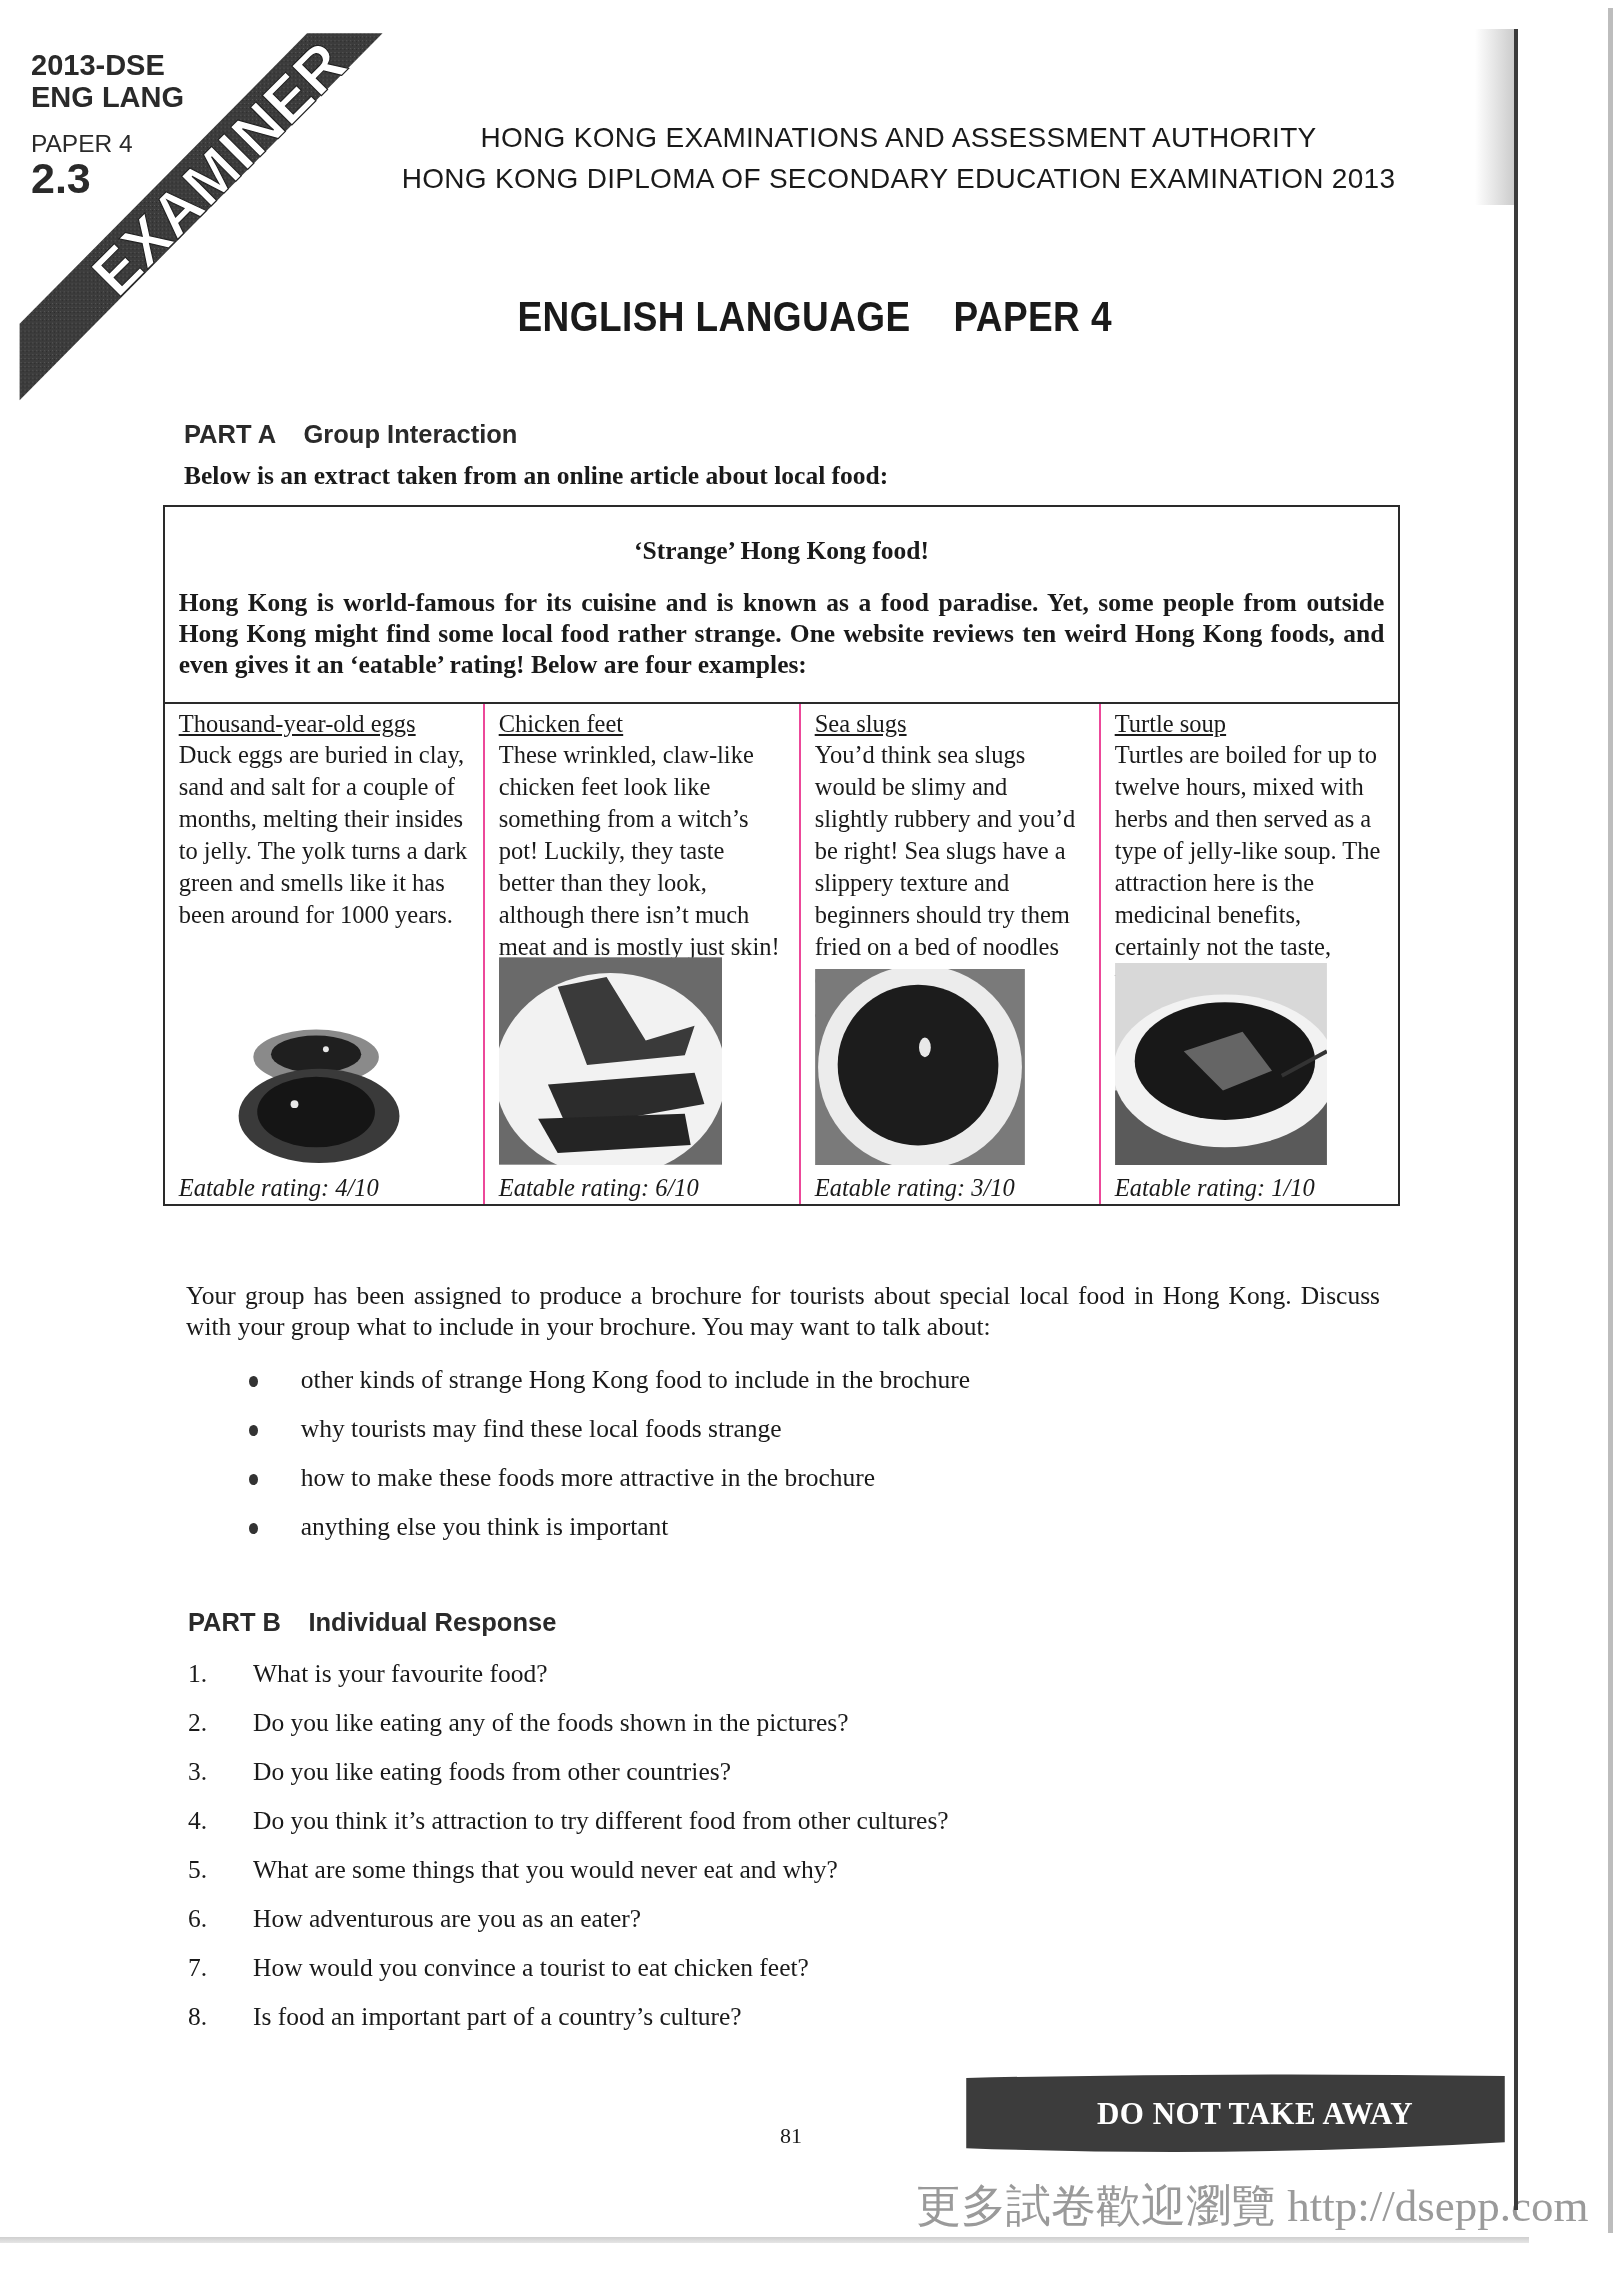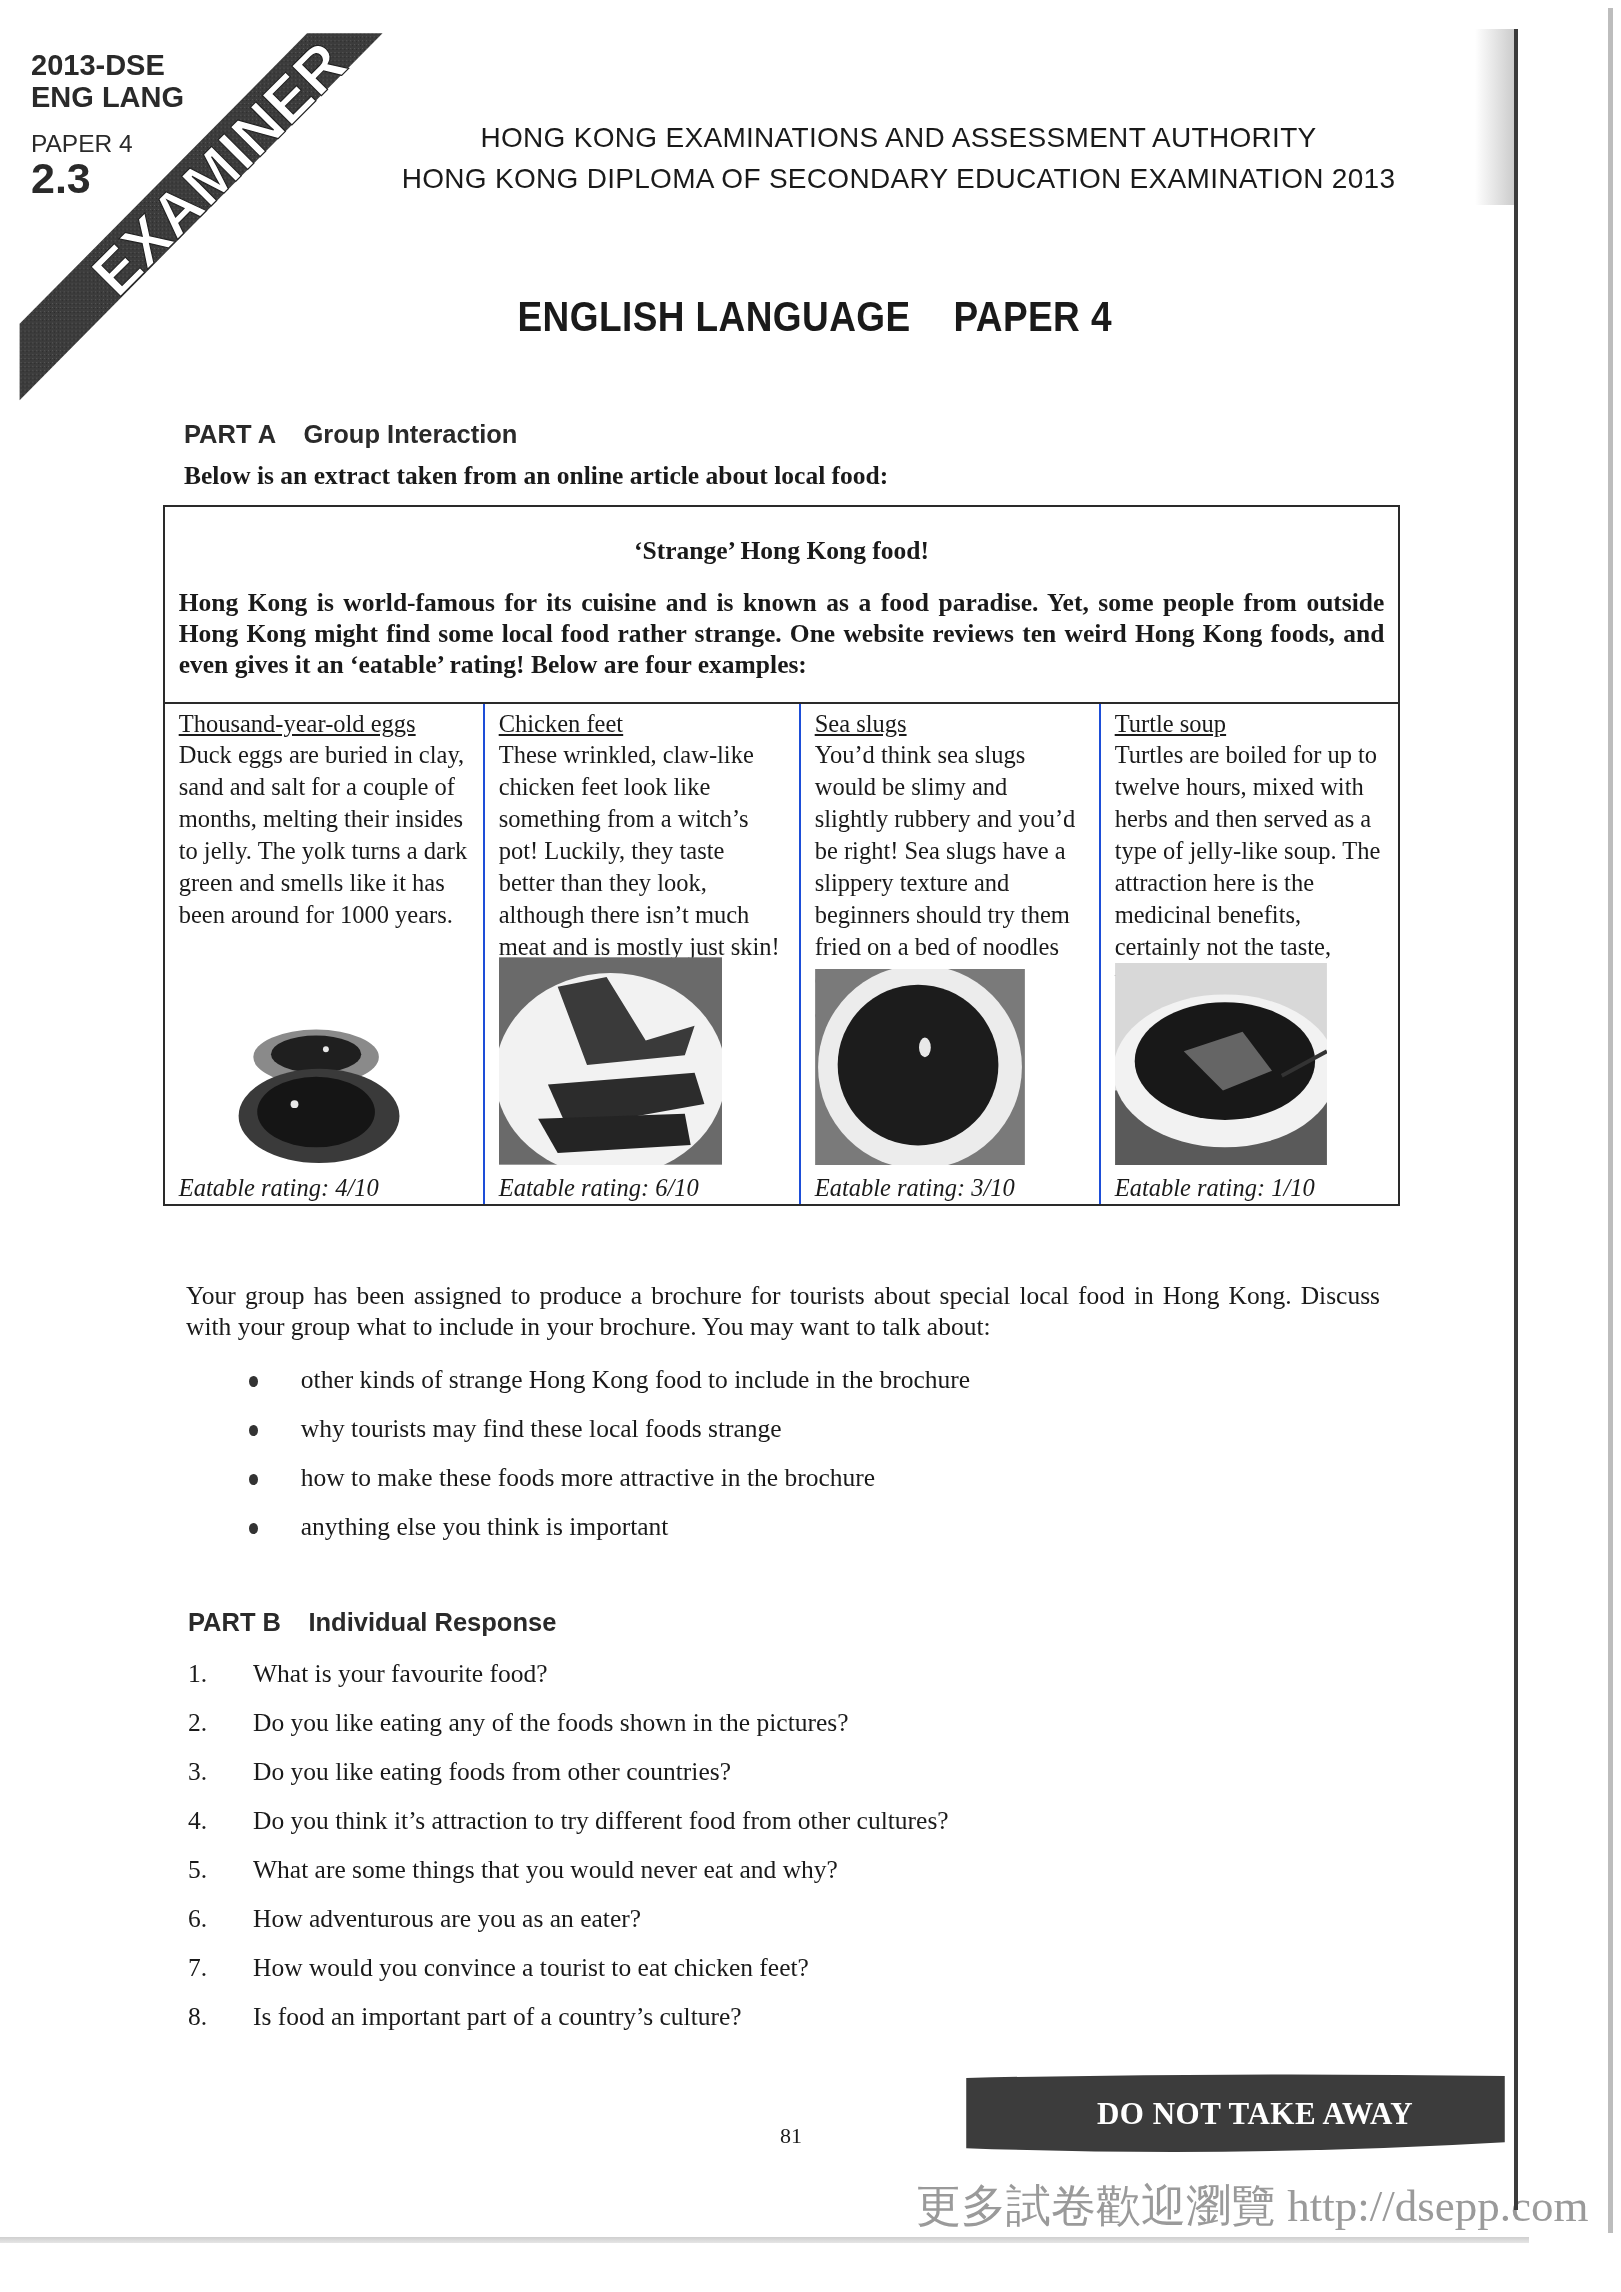--- a/index.html
+++ b/index.html
@@ -28,21 +28,21 @@
     .part-head { font-size: 25.5px; font-weight: bold; color: #2a2a2a; }
     .part-head .gap { display: inline-block; width: 27.4px; }
     .partA { left: 184px; top: 420px; }
     .intro { left: 184px; top: 461px; font-size: 25.5px; font-weight: bold; }
 
     
     .article { left: 163px; top: 505px; width: 1237px; height: 701px; border: 2px solid #2a2a2a; box-sizing: border-box; }
     .article-title { position: absolute; left: 0; width: 100%; top: 29px; text-align: center; font-size: 25.5px; font-weight: bold; }
     .article-body { position: absolute; left: 13.7px; right: 13.7px; top: 80px; font-size: 25.5px; line-height: 31px; text-align: justify; font-weight: bold; }
     .grid { position: absolute; left: 0; right: 0; top: 195px; bottom: 0; border-top: 2px solid #2a2a2a; display: flex; }
-    .cell { position: relative; border-right: 2px solid #1d4ed8; box-sizing: border-box; padding: 3.9px 13.7px 0 13.7px; }
+    .cell { position: relative; border-right: 2px solid #ec4899; box-sizing: border-box; padding: 3.9px 13.7px 0 13.7px; }
     .cell:last-child { border-right: none; }
     .c1 { width: 320px; } .c2 { width: 316px; } .c3 { width: 300px; } .c4 { flex: 1; }
     .food-name { font-size: 24.5px; text-decoration: underline; line-height: 31px; display: block; }
     .food-desc { font-size: 24.5px; line-height: 32px; display: block; }
     .rating { position: absolute; left: 13.7px; bottom: 2px; font-size: 24.5px; font-style: italic; }
     .pic { position: absolute; left: 13.7px; bottom: 37px; }
 
     .task { left: 186px; top: 1280px; width: 1194px; font-size: 25.5px; line-height: 31px; text-align: justify; }
     .bullets { left: 249px; top: 1365px; font-size: 25.5px; }
     .bullet { position: relative; height: 49px; display: flex; align-items: flex-start; }

